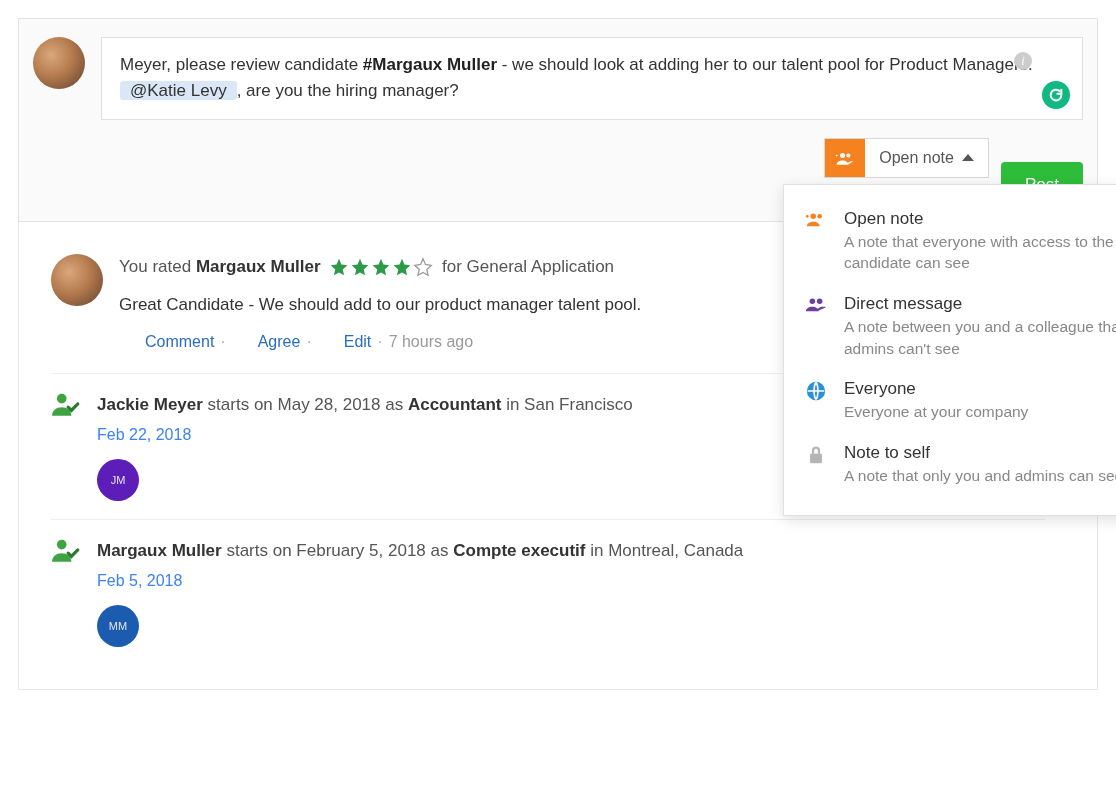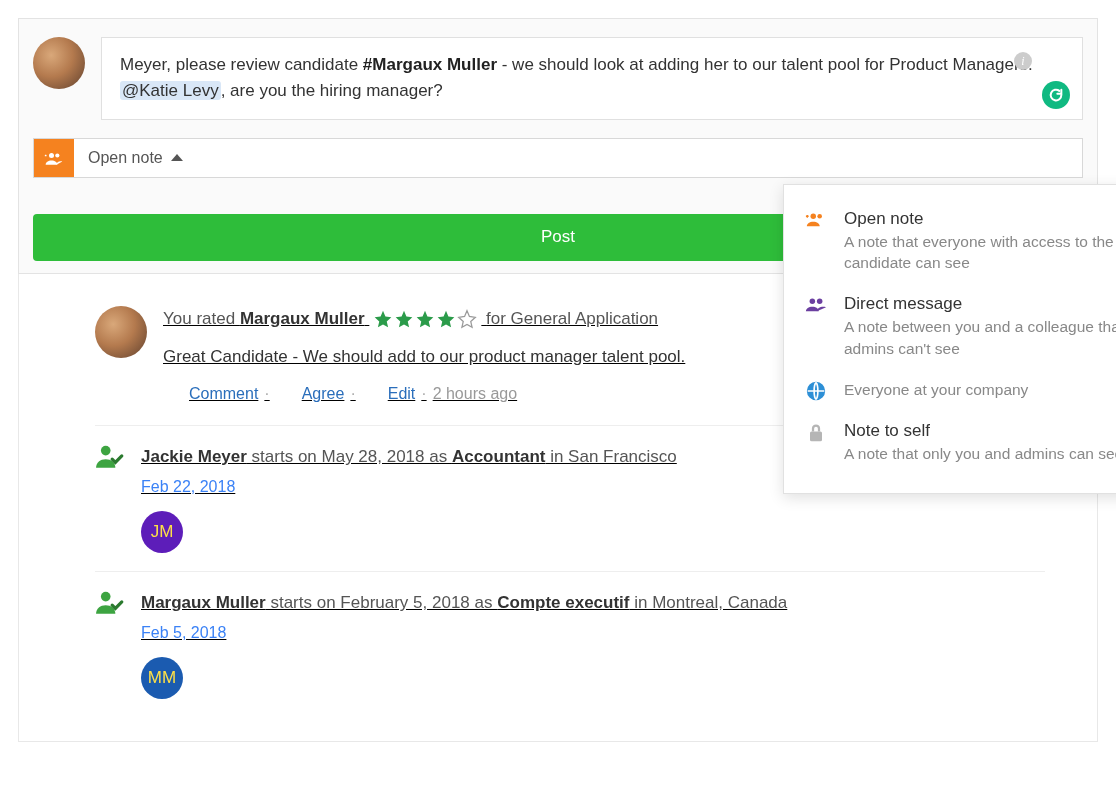--- a/index.html
+++ b/index.html
@@ -2,50 +2,50 @@
 <html><head>
 <meta charset="utf-8">
 <style>
 * { box-sizing: border-box; margin: 0; padding: 0; }
 body { font-family: -apple-system, BlinkMacSystemFont, "Segoe UI", Helvetica, Arial, sans-serif; background: #fff; width: 1116px; height: 786px; padding: 18px; }
 .panel { border: 1px solid #e3e3e3; background: #fafafa; padding: 18px 14px 12px 14px; }
 .compose-row { display: flex; gap: 16px; align-items: flex-start; }
 .avatar-img { width: 52px; height: 52px; border-radius: 50%; background: radial-gradient(circle at 35% 35%, #d9a87a 0%, #b47a4e 45%, #5e3f2d 100%); flex-shrink: 0; }
 .compose-box { flex: 1; background: #fff; border: 1px solid #e0e0e0; padding: 14px 18px; font-size: 17px; line-height: 1.55; color: #333; position: relative; }
 .compose-box .bold { font-weight: 700; color: #222; text-align: center; }
-.mention { background: #d9e7f7; border-radius: 3px; padding: 0 2px; color: #333; }
+.mention { background: #d9e7f7; border-radius: 3px; padding: 0 10px; color: #333; }
 .info-icon { position: absolute; right: 50px; top: 14px; width: 18px; height: 18px; border-radius: 50%; background: #ccc; color: #fff; font-size: 12px; font-style: italic; display: flex; align-items: center; justify-content: center; font-family: Georgia, serif; }
 .gram-icon { position: absolute; right: 12px; bottom: 10px; width: 28px; height: 28px; border-radius: 50%; background: #10b981; display: flex; align-items: center; justify-content: center; }
 .gram-icon svg { width: 16px; height: 16px; }
-.actions-row { display: flex; justify-content: flex-end; gap: 12px; margin-top: 18px; position: relative; flex-direction: column; }
+.actions-row { display: flex; justify-content: flex-end; gap: 12px; margin-top: 18px; position: relative; }
 .note-type-btn { display: flex; align-items: center; border: 1px solid #d8d8d8; background: #fff; height: 40px; cursor: pointer; }
 .note-type-btn .icon-part { background: #f5821f; width: 40px; height: 100%; display: flex; align-items: center; justify-content: center; }
 .note-type-btn .label-part { padding: 0 14px; font-size: 16px; color: #555; display: flex; align-items: center; gap: 8px; }
 .post-btn { background: #2ebd3a; color: #fff; border: none; font-size: 17px; font-weight: 500; padding: 11px 24px; height: 47px; border-radius: 4px; cursor: pointer; margin-top: 24px; }
 .dropdown { position: absolute; top: 46px; right: -100px; width: 400px; background: #fff; border: 1px solid #e1e1e1; box-shadow: 0 4px 14px rgba(0,0,0,0.12); padding: 14px 20px 18px 20px; z-index: 10; }
 .dropdown-item { display: flex; gap: 16px; padding: 10px 0; cursor: pointer; }
 .dropdown-item .dd-icon { width: 24px; flex-shrink: 0; display: flex; align-items: flex-start; justify-content: center; padding-top: 2px; }
 .dd-title { font-size: 17px; color: #333; margin-bottom: 2px; }
 .dd-desc { font-size: 15.5px; color: #888; line-height: 1.4; }
-.feed { background: #fff; border: 1px solid #e8e8e8; border-top: none; padding: 14px 52px 24px 76px; margin-top: 0; text-decoration: underline; }
+.feed { background: #fff; border: 1px solid #e8e8e8; border-top: none; padding: 14px 52px 24px 32px; margin-top: 0; }
 .feed-item { padding: 18px 0; border-top: 1px solid #eee; display: flex; gap: 16px; }
 .feed-item:first-child { border-top: none; }
 .avatar-sm { width: 52px; height: 52px; border-radius: 50%; flex-shrink: 0; }
 .user-icon { width: 30px; height: 30px; flex-shrink: 0; }
 .content { flex: 1; font-size: 17px; color: #555; line-height: 1.55; }
 .content .strong { font-weight: 700; color: #333; }
 .stars { display: inline-flex; gap: 1px; vertical-align: middle; margin: 0 4px; }
 .star { width: 20px; height: 20px; }
 .review-text { color: #333; font-size: 17px; margin-top: 12px; }
 .meta-row { margin-top: 12px; font-size: 16px; }
 .meta-row .link { color: #2a6ebb; cursor: pointer; margin-left: 26px; }
 .meta-row .sep { color: #aaa; margin: 0 6px; }
 .meta-row .ago { color: #999; }
 .date-sub { color: #3b82f6; font-size: 16px; margin-top: 4px; }
-.initials { width: 42px; height: 42px; border-radius: 50%; display: inline-flex; align-items: center; justify-content: center; color: #fde047; font-size: 17px; font-weight: 500; margin-top: 12px; }
+.initials { width: 42px; height: 42px; border-radius: 50%; display: inline-flex; align-items: center; justify-content: center; color: #e5e5e5; font-size: 11px; font-weight: 500; margin-top: 12px; }
 .triangle-up { width: 0; height: 0; border-left: 6px solid transparent; border-right: 6px solid transparent; border-bottom: 7px solid #555; }
 </style>
 </head>
 <body>
 
 <div class="panel">
   <div class="compose-row">
     <div class="avatar-img"></div>
     <div class="compose-box">
       <span>Meyer, please review candidate </span><span class="bold">#Margaux Muller</span><span> - we should look at adding her to our talent pool for Product Managers. </span><span class="mention">@Katie Levy</span><span>, are you the hiring manager?</span>
@@ -106,20 +106,21 @@
         </div>
       </div>
       <div class="dropdown-item">
         <span class="dd-icon">
           <svg width="20" height="20" viewBox="0 0 24 24" fill="none" stroke-width="2" stroke="#2d8fd6">
               <circle cx="12" cy="12" r="10" fill="#2d8fd6"></circle>
               <path d="M2 12h20M12 2c3 3 3 17 0 20M12 2c-3 3-3 17 0 20" stroke="#fff"></path>
             </svg>
         </span>
         <div>
+          <div class="dd-title">Everyone</div>
           <div class="dd-desc">Everyone at your company</div>
         </div>
       </div>
       <div class="dropdown-item">
         <span class="dd-icon">
           <svg width="18" height="20" viewBox="0 0 24 26" fill="#b5b5b5">
               <rect x="4" y="11" width="16" height="13" rx="2"></rect>
               <path d="M8 11V7a4 4 0 0 1 8 0v4" fill="none" stroke-width="3" stroke="#b5b5b5"></path>
             </svg>
         </span>
@@ -153,21 +154,21 @@
               <path d="M12 2l2.9 6.9L22 10l-5.5 5 1.6 7L12 18.5 5.9 22l1.6-7L2 10l7.1-1.1z"></path>
             </svg>
           <svg class="star" viewBox="0 0 24 24" fill="none" stroke="#9a9a9a" stroke-width="1.5">
               <path d="M12 2l2.9 6.9L22 10l-5.5 5 1.6 7L12 18.5 5.9 22l1.6-7L2 10l7.1-1.1z"></path>
             </svg>
         </span>
         <span> for General Application</span>
       </div>
       <div class="review-text">Great Candidate - We should add to our product manager talent pool.</div>
       <div class="meta-row">
-        <span class="link">Comment</span><span class="sep">·</span><span class="link">Agree</span><span class="sep">·</span><span class="link">Edit</span><span class="sep">·</span><span class="ago">2 hours ago</span>
+        <span class="link">Comment</span><span class="sep">·</span><span class="link">Agree</span><span class="sep">·</span><span class="link">Edit</span><span class="sep">·</span><span class="ago">7 hours ago</span>
       </div>
     </div>
   </div>
 
   <div class="feed-item">
     <span class="user-icon">
       <svg viewBox="0 0 28 24" width="30" height="26">
           <circle cx="10" cy="6" r="4.5" fill="#3da441"></circle>
           <path d="M1 22c0-5 4-8 9-8s9 3 9 8z" fill="#3da441"></path>
           <path d="M16 14l3 3 6-6" stroke="#2b7a2f" stroke-width="3" fill="none" stroke-linecap="round"></path>

